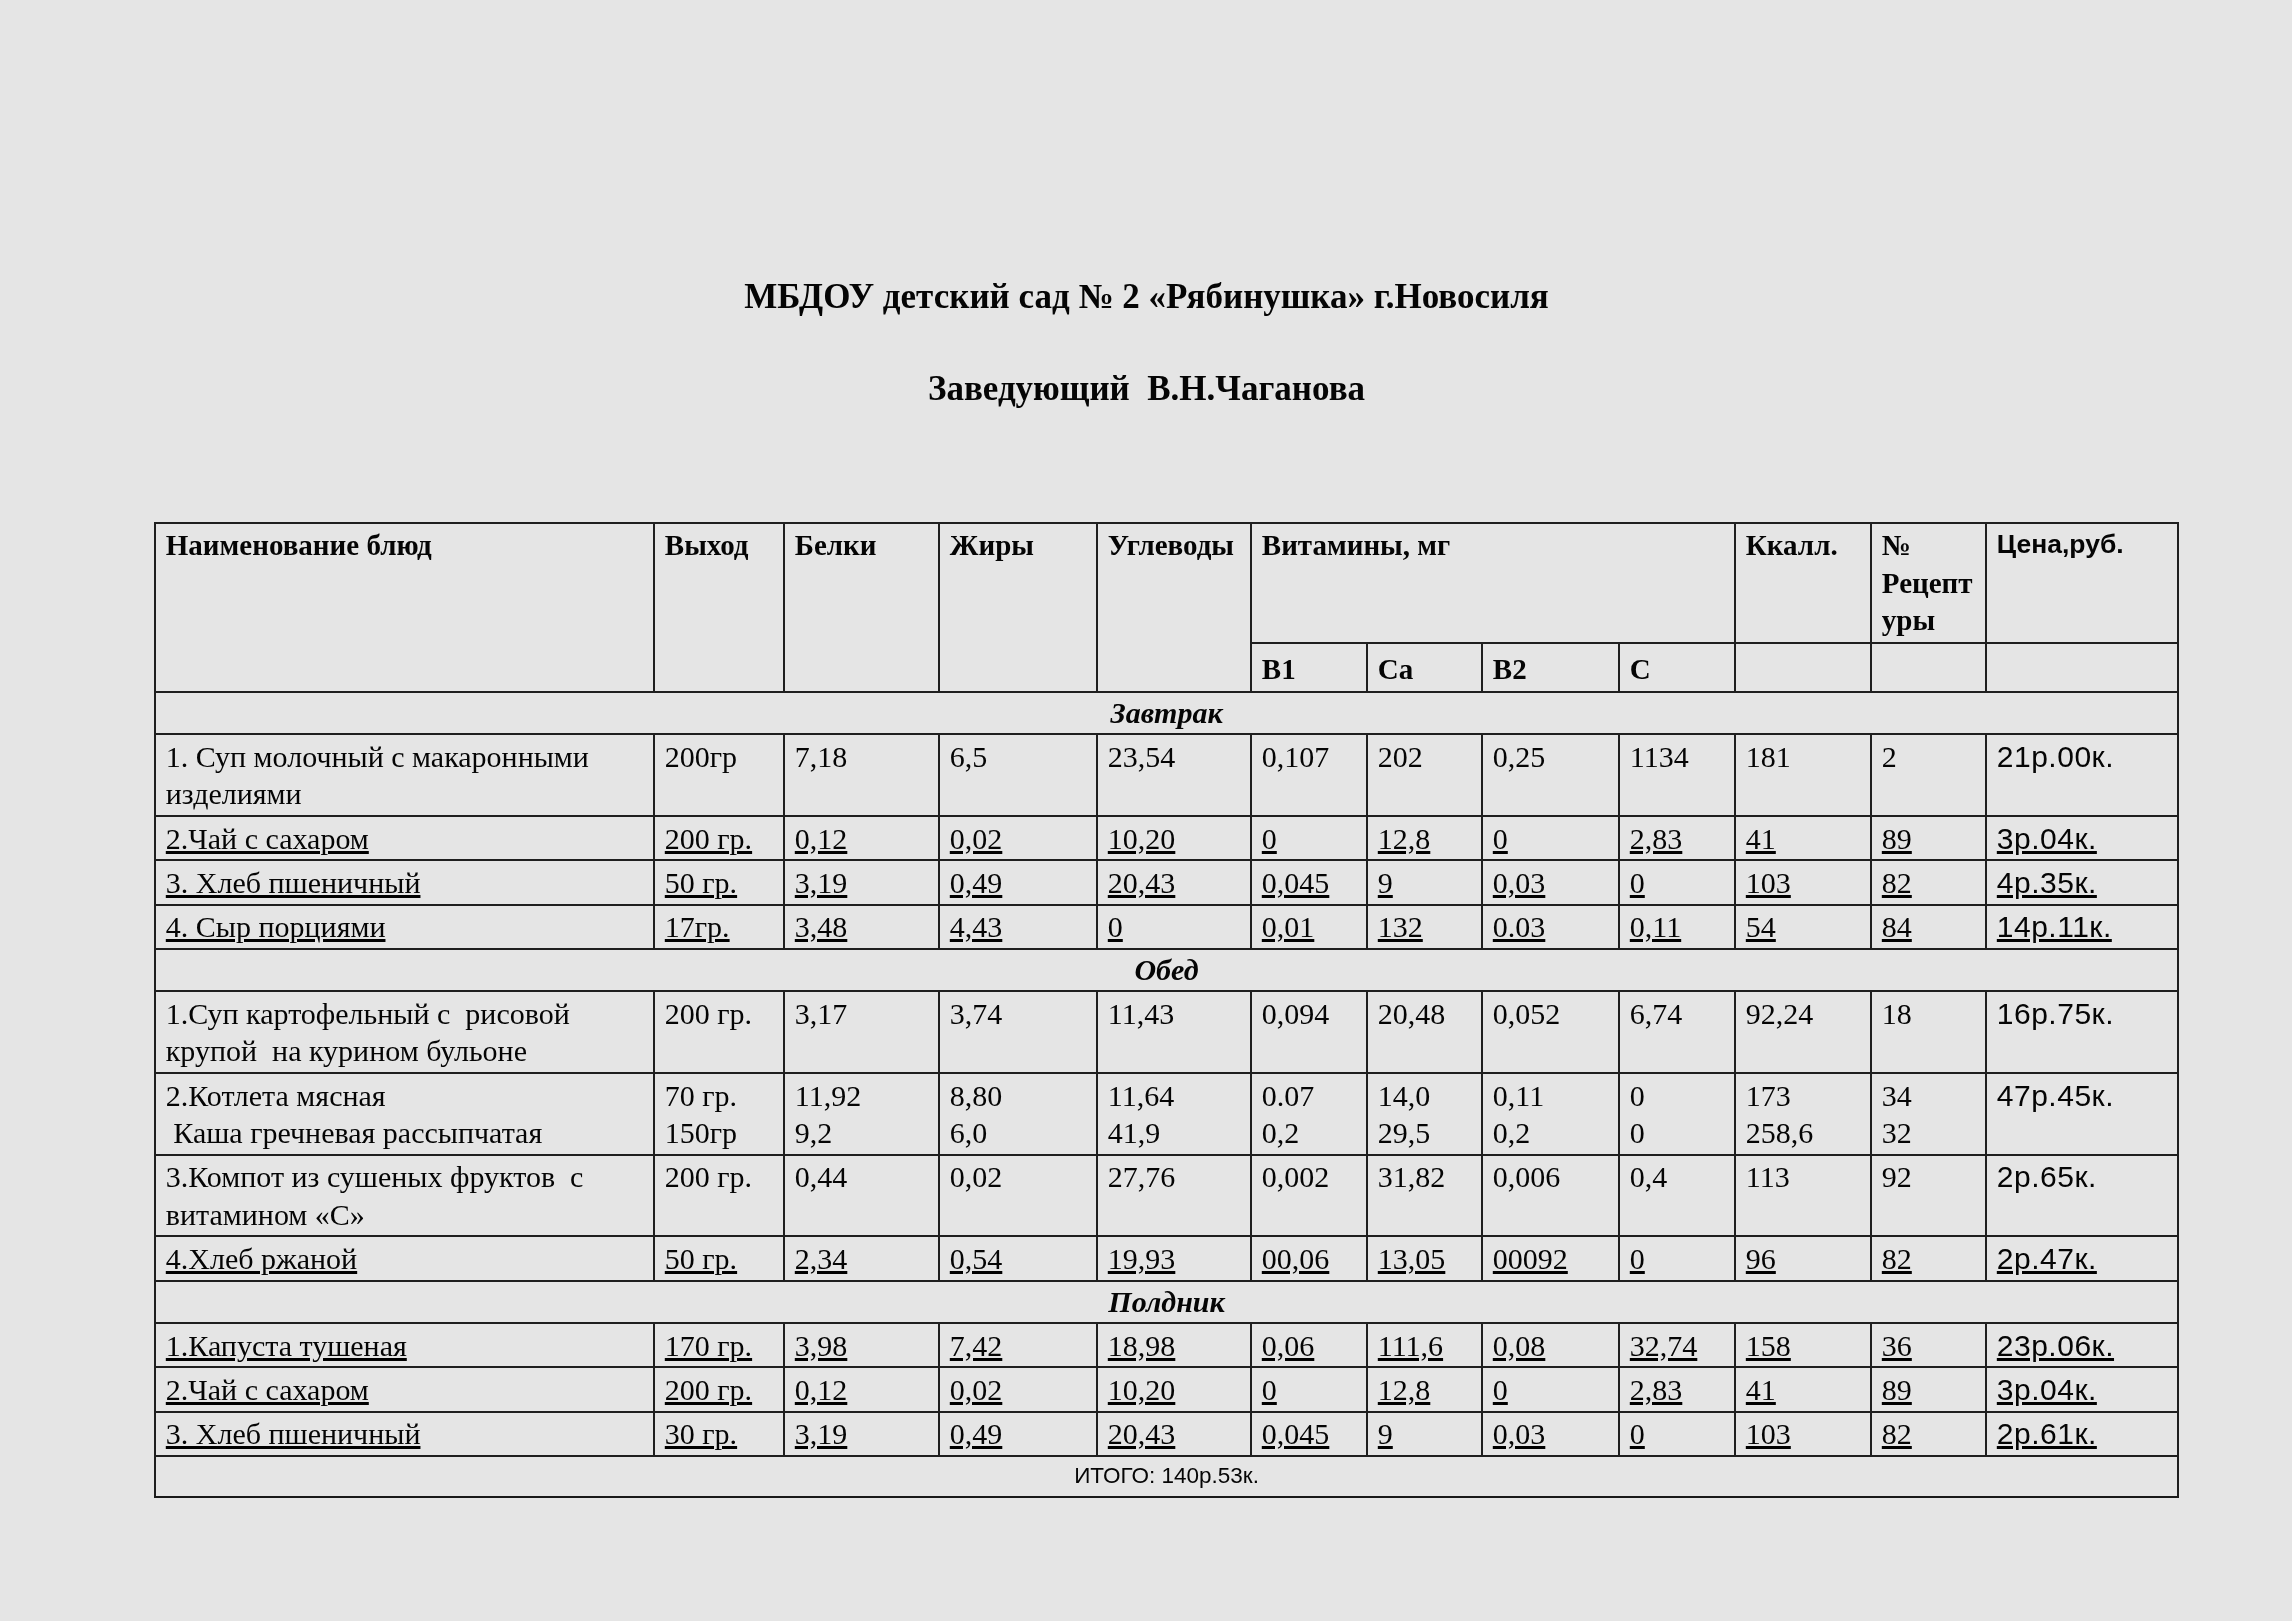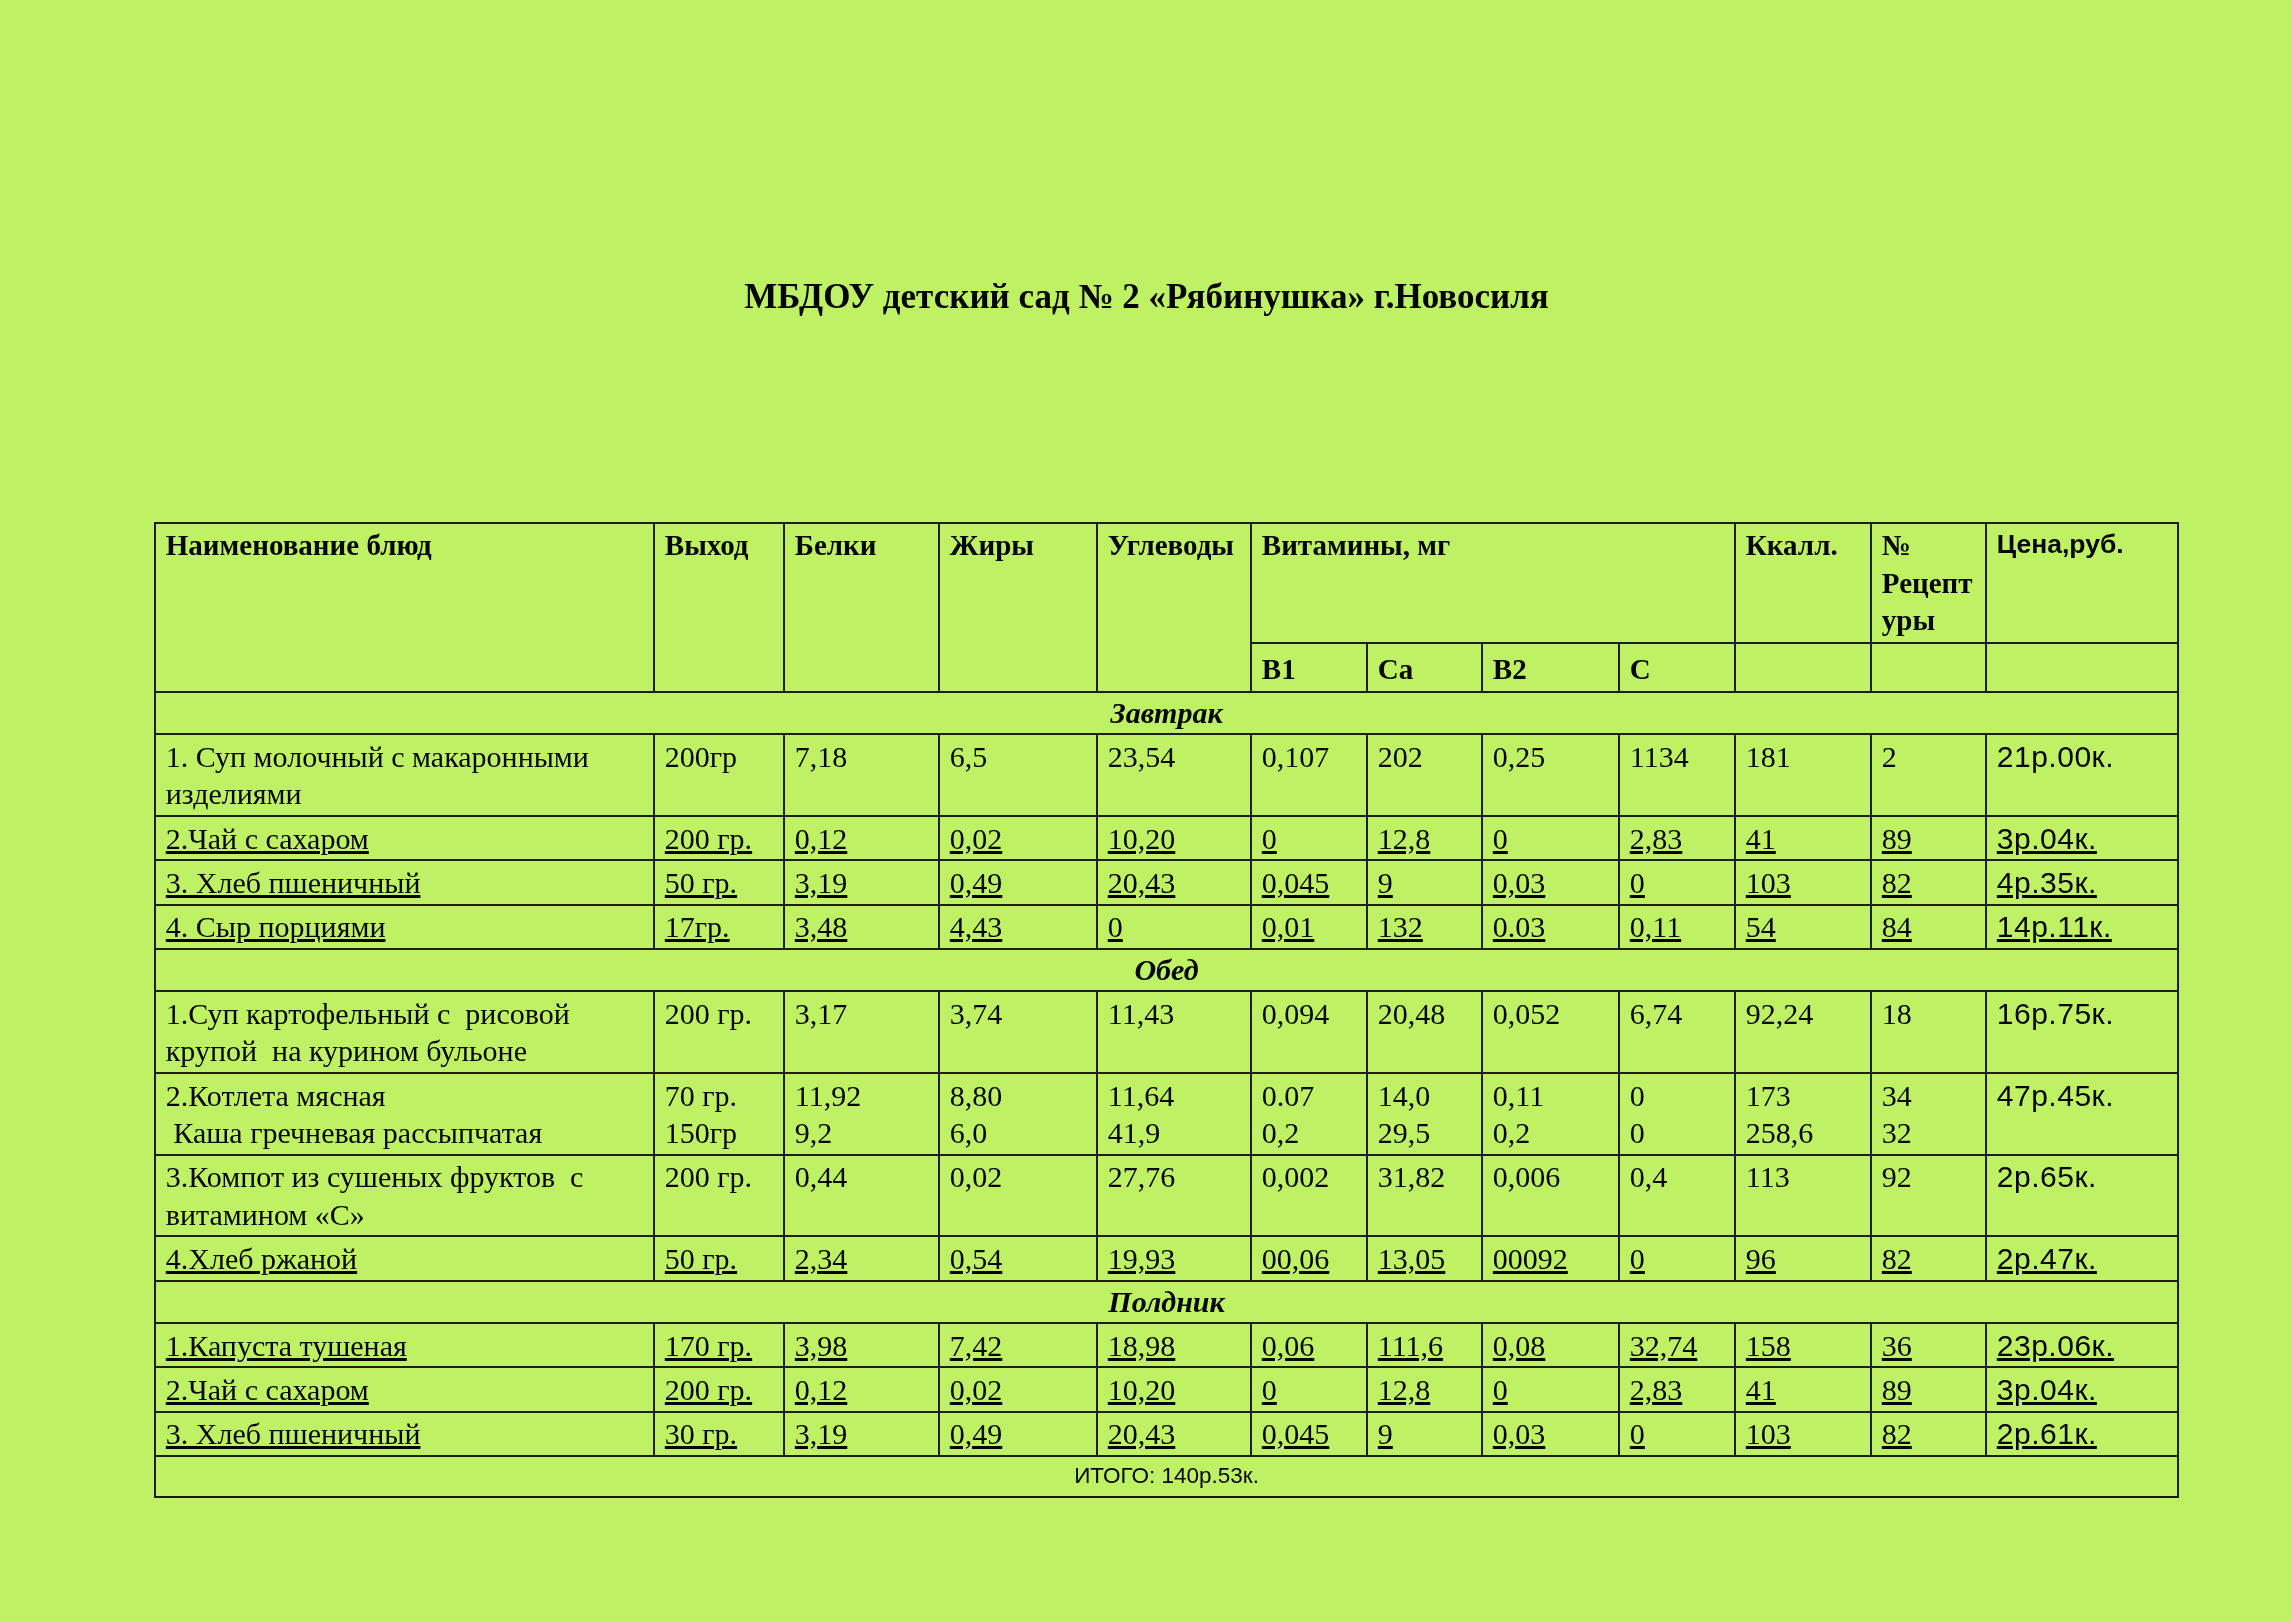--- a/index.html
+++ b/index.html
@@ -4,21 +4,21 @@
 <style>
   html, body {
     margin: 0;
     padding: 0;
     background: #ffffff;
   }
   .page {
     position: relative;
     width: 2293px;
     height: 1621px;
-    background: #bef264;
+    background: #e5e5e5;
     overflow: hidden;
     font-family: "Liberation Serif", "DejaVu Serif", serif;
     color: #000000;
   }
   .doc-title {
     position: absolute;
     left: 0;
     width: 2293px;
     text-align: center;
     font-weight: bold;
@@ -99,20 +99,21 @@
     padding: 3.9px 0 0 0;
     border-bottom: 2.9px solid #1a1a1a;
   }
 </style>
 </head>
 <body>
 
 <div class="page">
 
   <div class="doc-title t1">МБДОУ детский сад № 2 «Рябинушка» г.Новосиля</div>
+  <div class="doc-title t2">Заведующий  В.Н.Чаганова</div>
 
   <table class="menu">
     <colgroup>
       <col style="width:499px">
         <col style="width:130px">
         <col style="width:155px">
         <col style="width:158px">
       <col style="width:154px">
         <col style="width:116px">
         <col style="width:115px">

